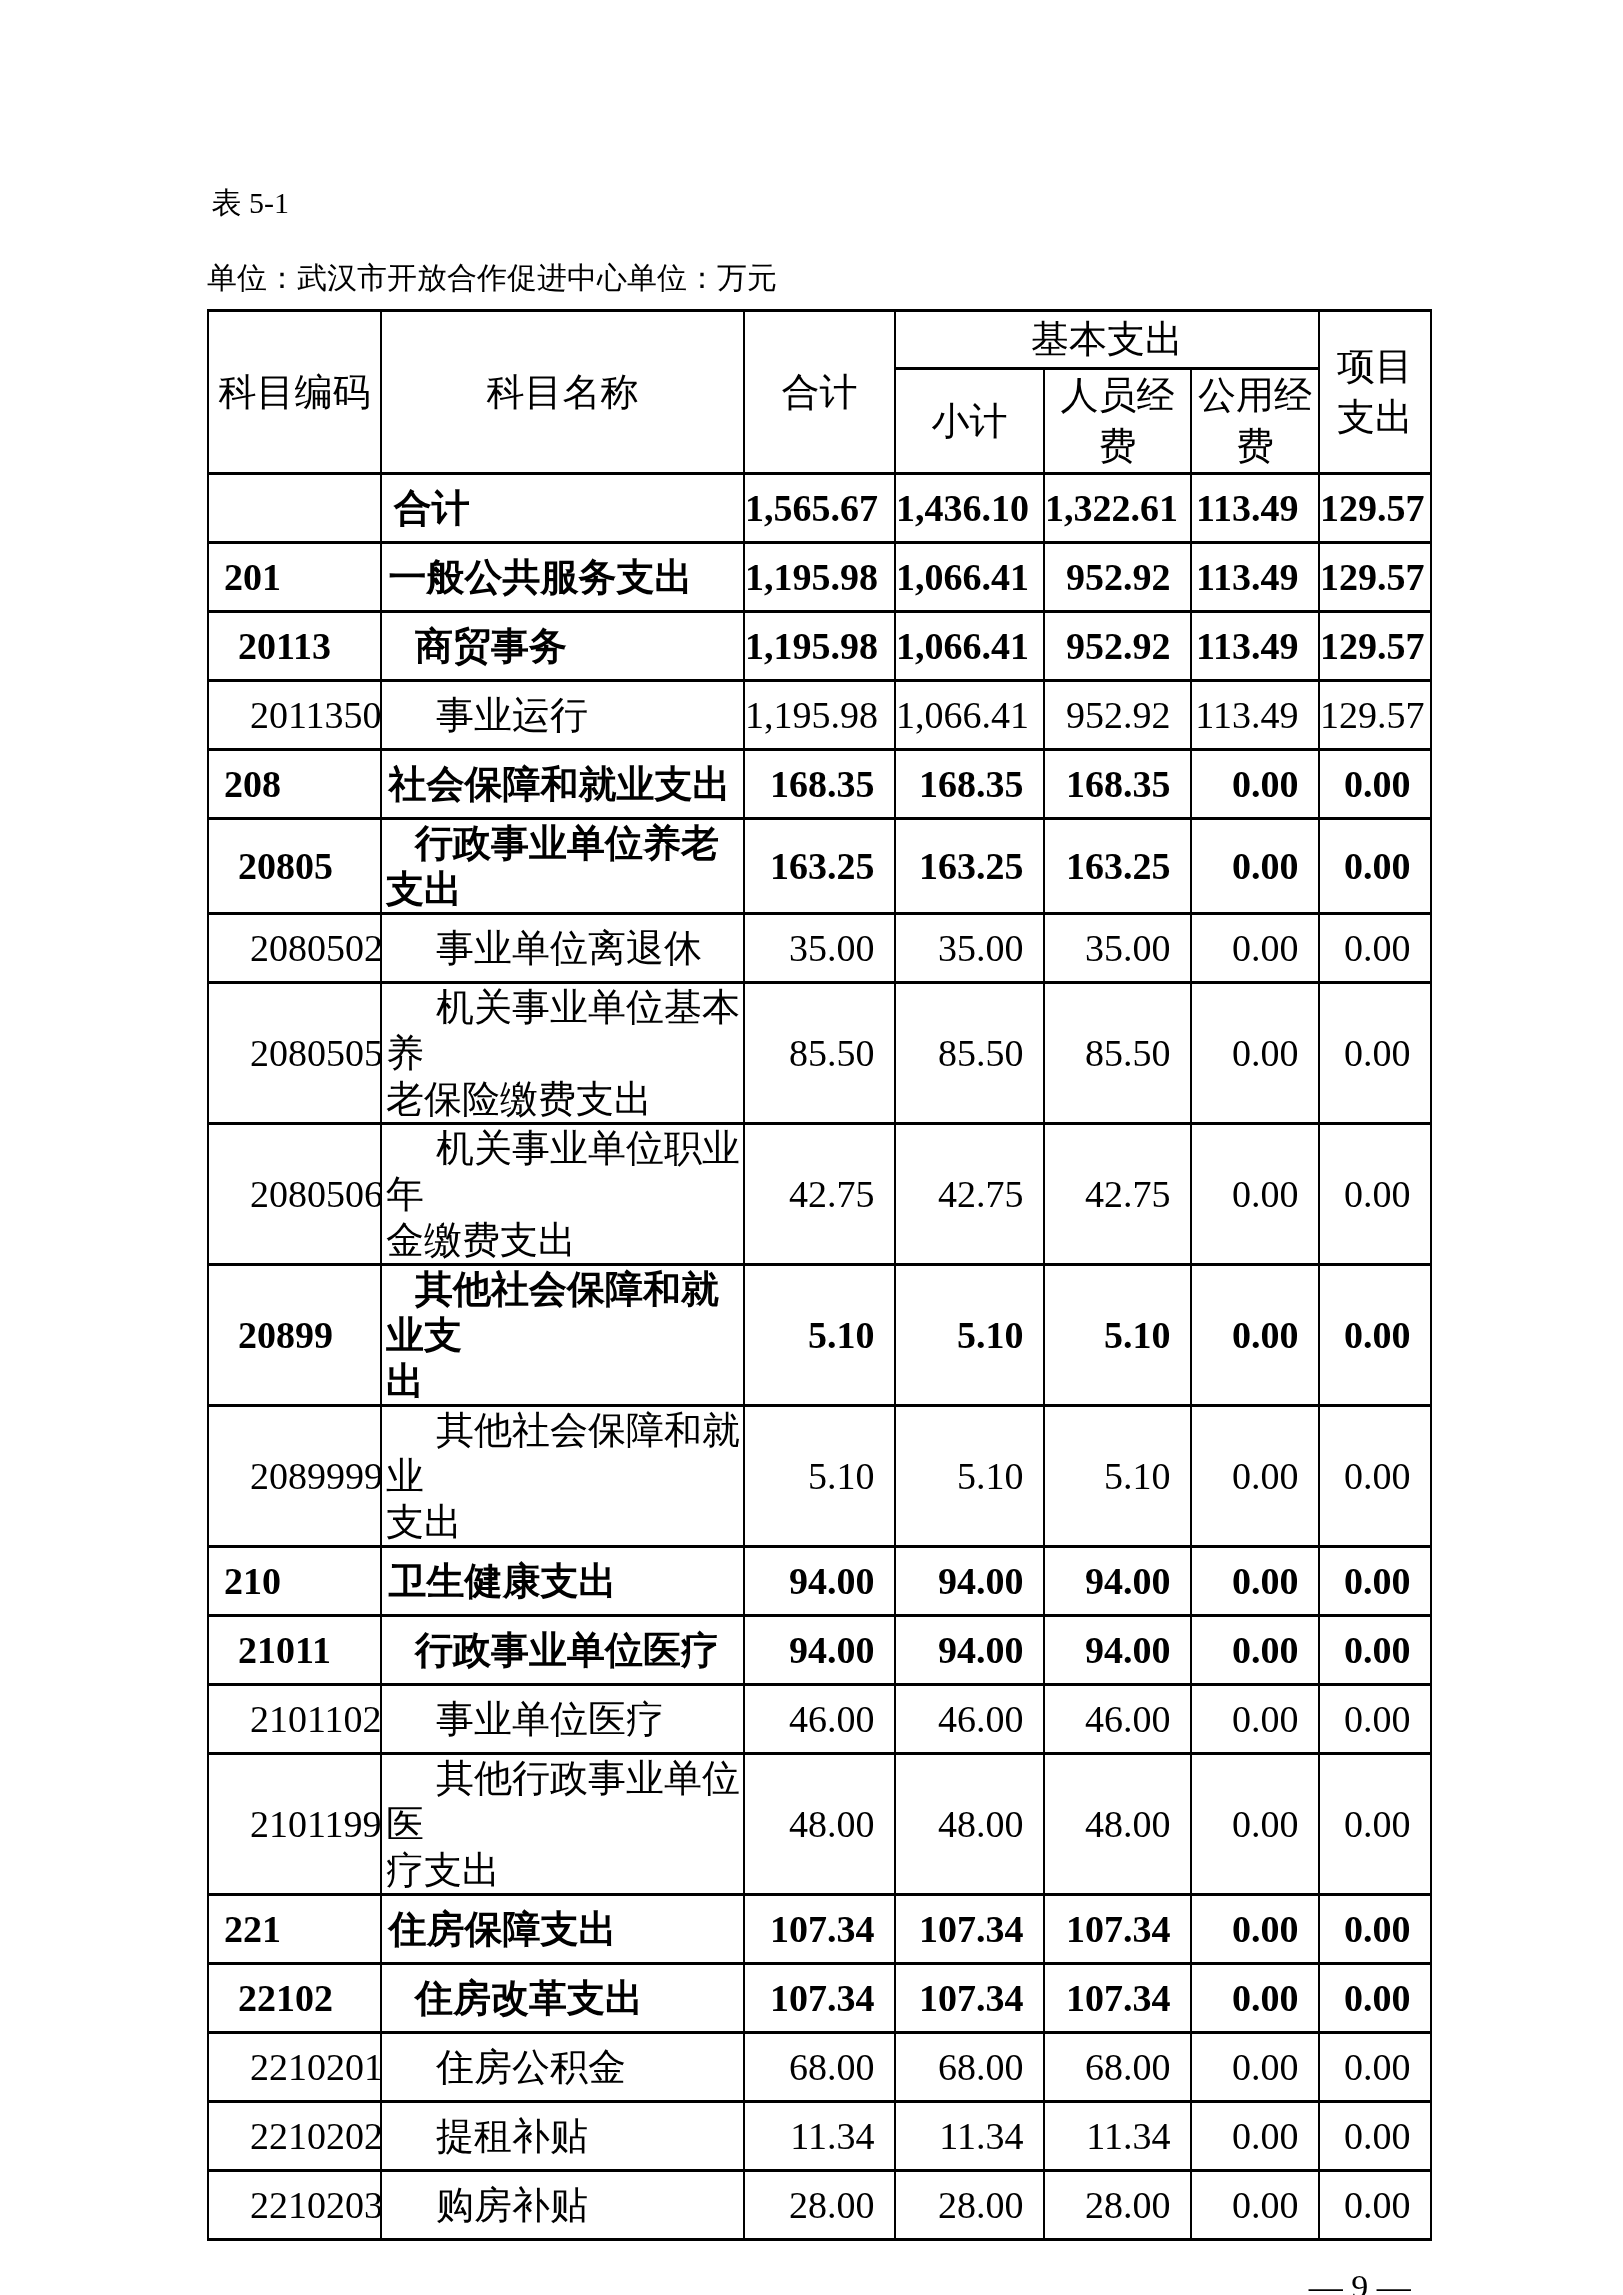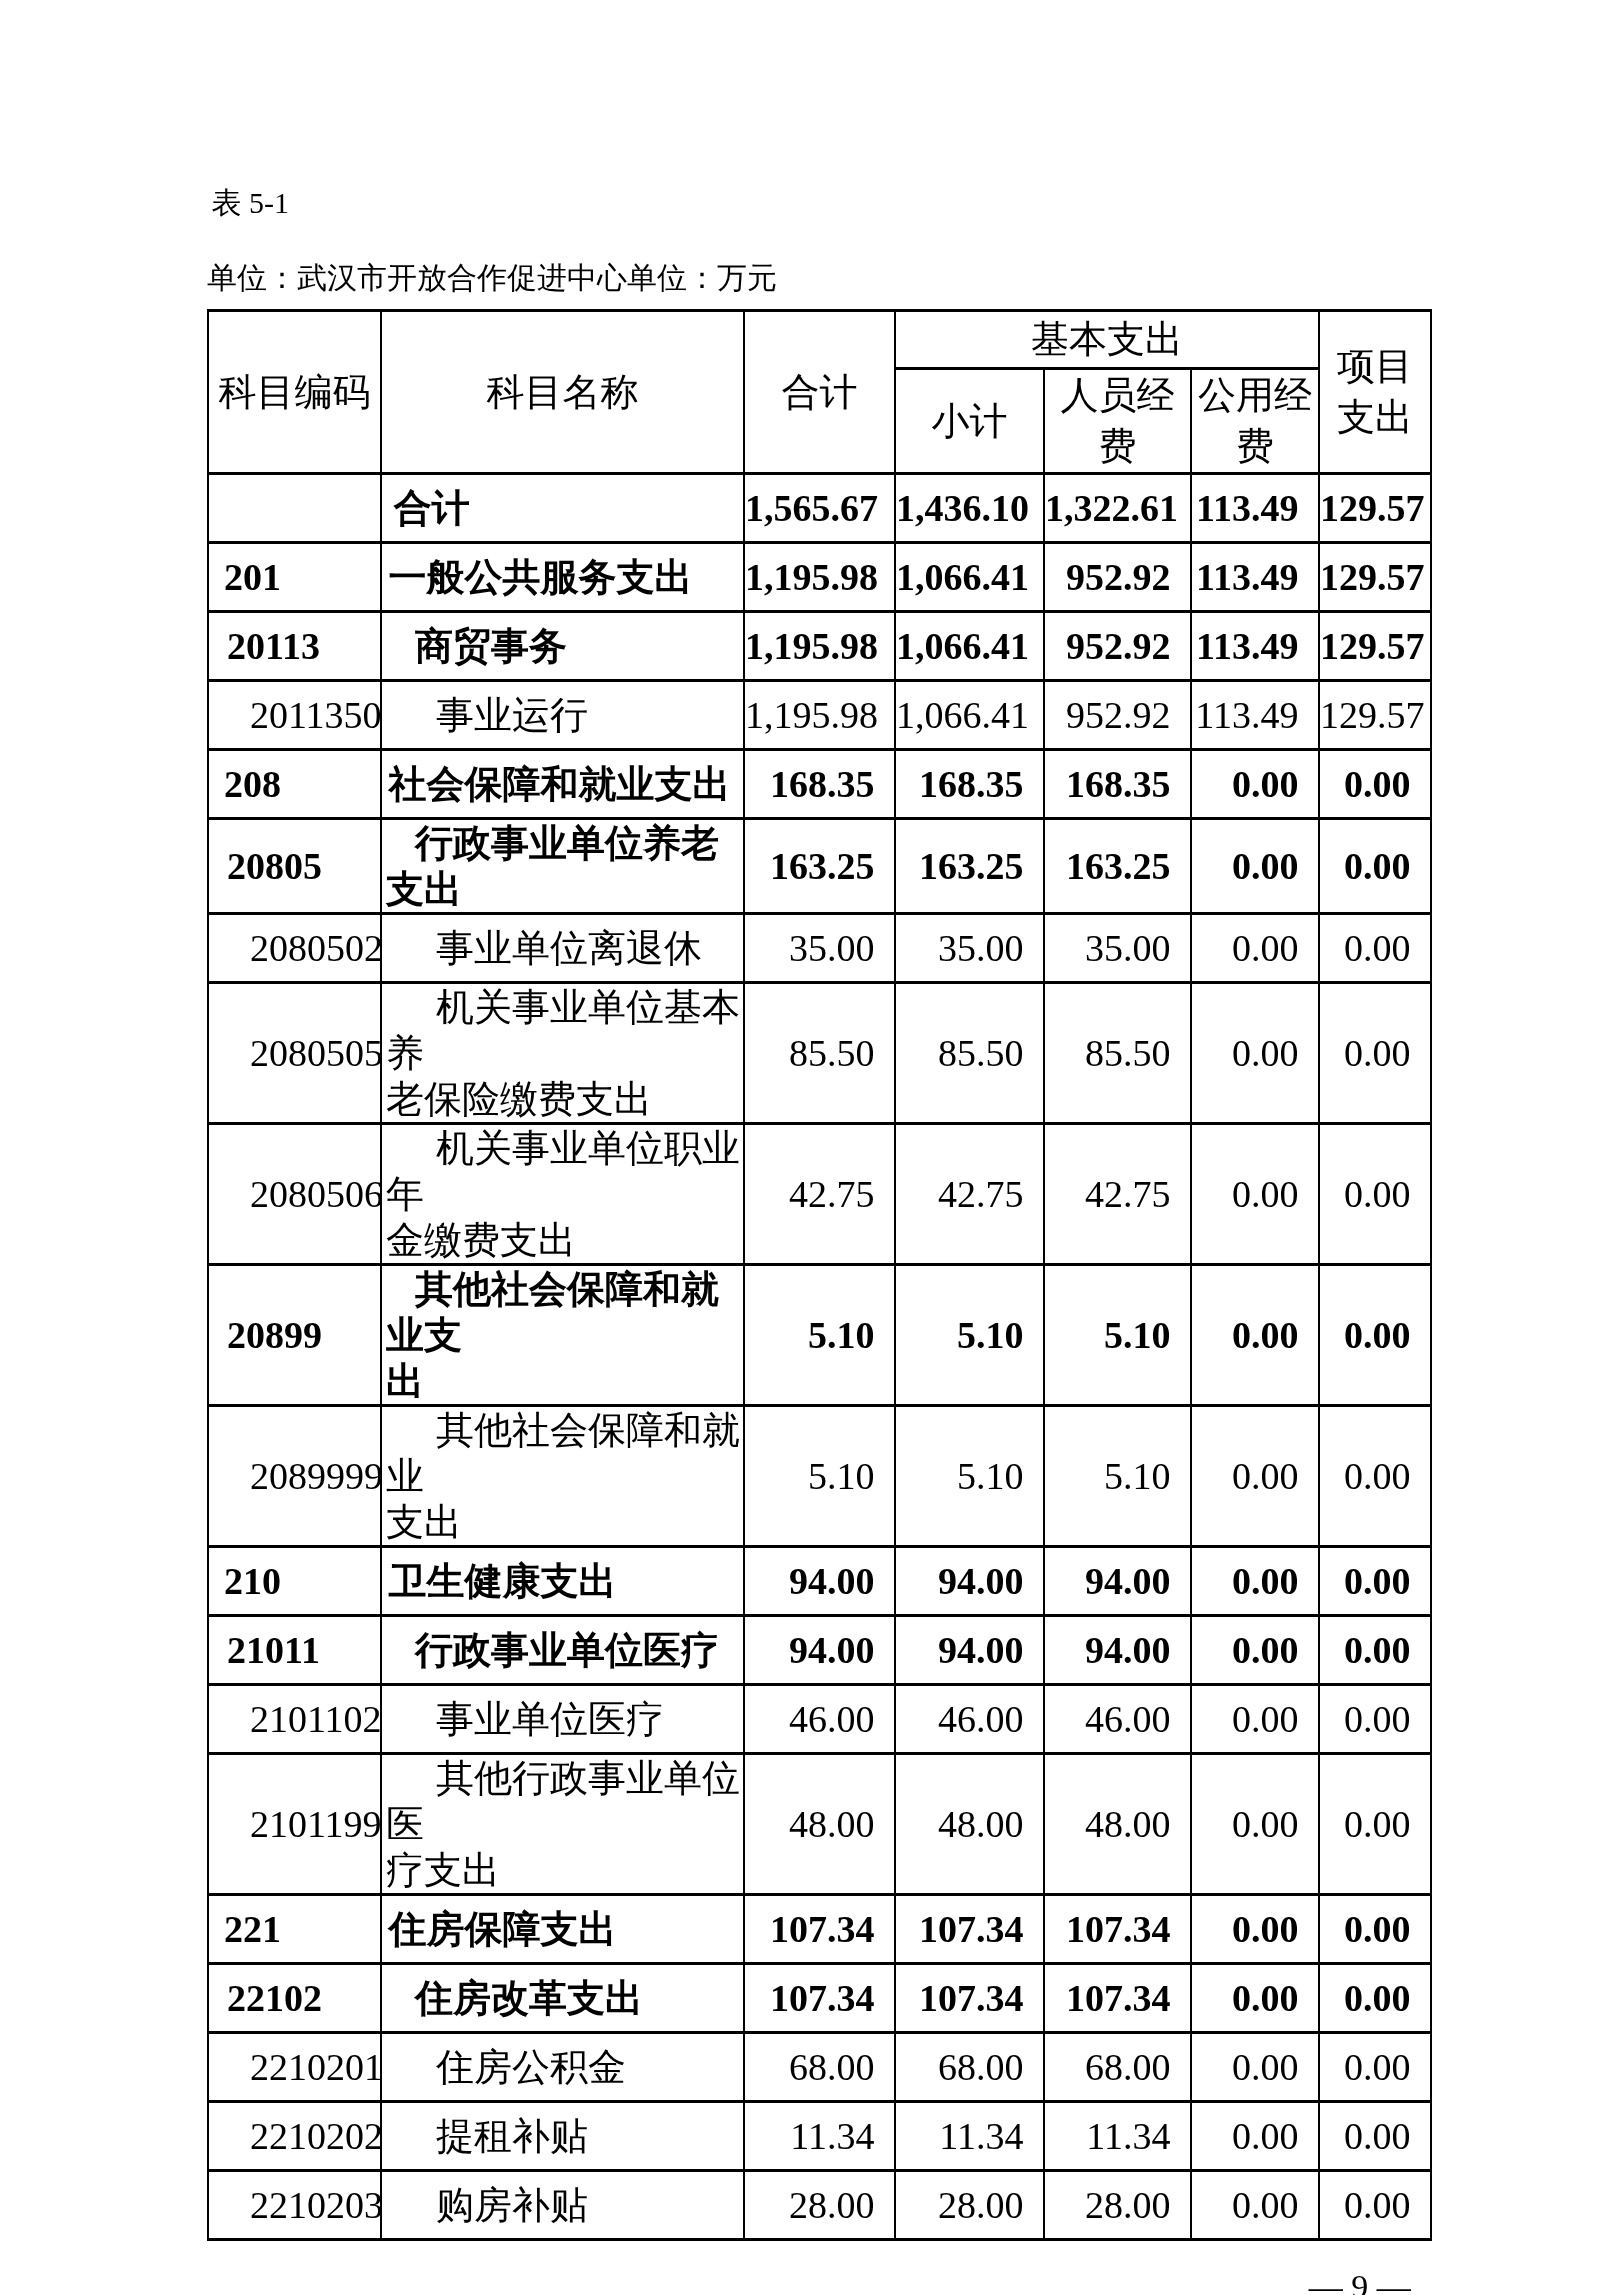--- a/index.html
+++ b/index.html
@@ -75,21 +75,21 @@
     padding-left: 3.9px;
     padding-right: 2.6px;
   }
   td.num {
     text-align: right;
     padding-right: 19.6px;
     white-space: nowrap;
   }
   tr.lvl0 td.code { padding-left: 5.2px; }
   tr.lvl1 td.code { padding-left: 15px; }
-  tr.lvl2 td.code { padding-left: 18px; }
+  tr.lvl2 td.code { padding-left: 29px; }
   tr.lvl3 td.code { padding-left: 41px; }
   tr.lvl0 td.name { text-indent: 7.9px; }
   tr.lvl1 td.name { text-indent: 2.6px; }
   tr.lvl2 td.name { text-indent: 29px; border-radius: 8px; }
   tr.lvl3 td.name { text-indent: 50px; }
   .page-number {
     margin-top: 26px;
     text-align: right;
     padding-right: 18.3px;
     font-size: 34px;

